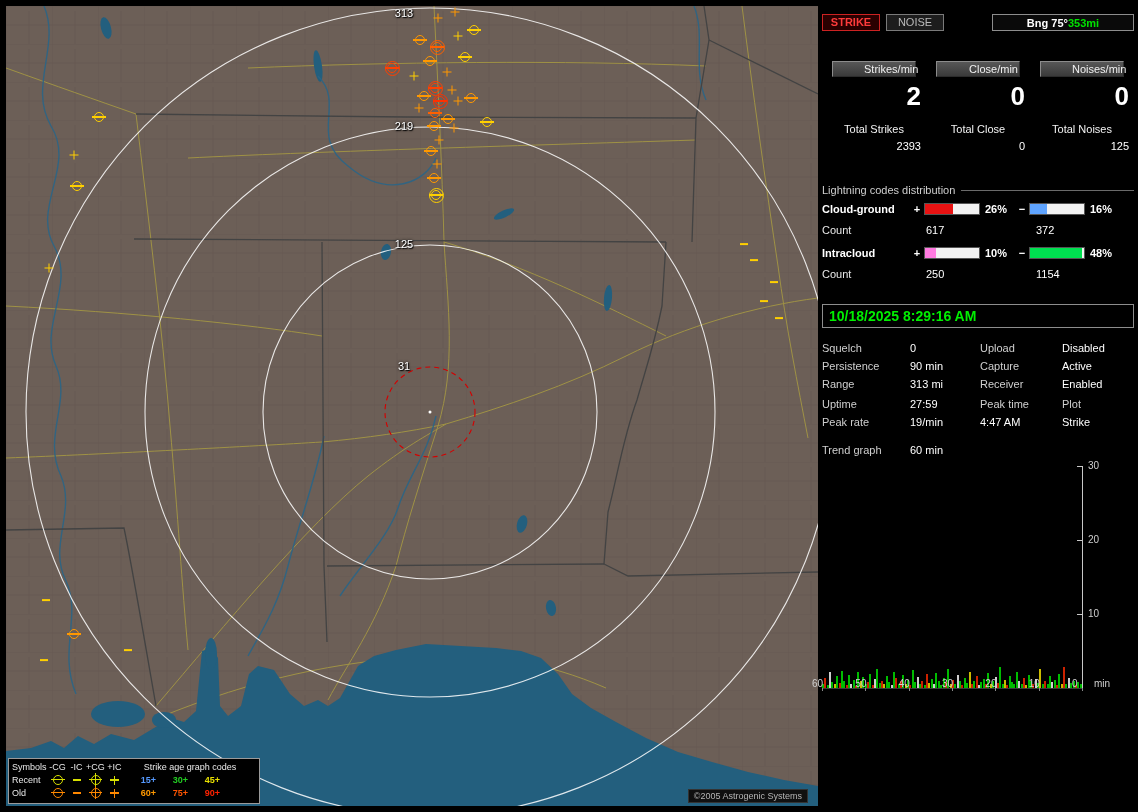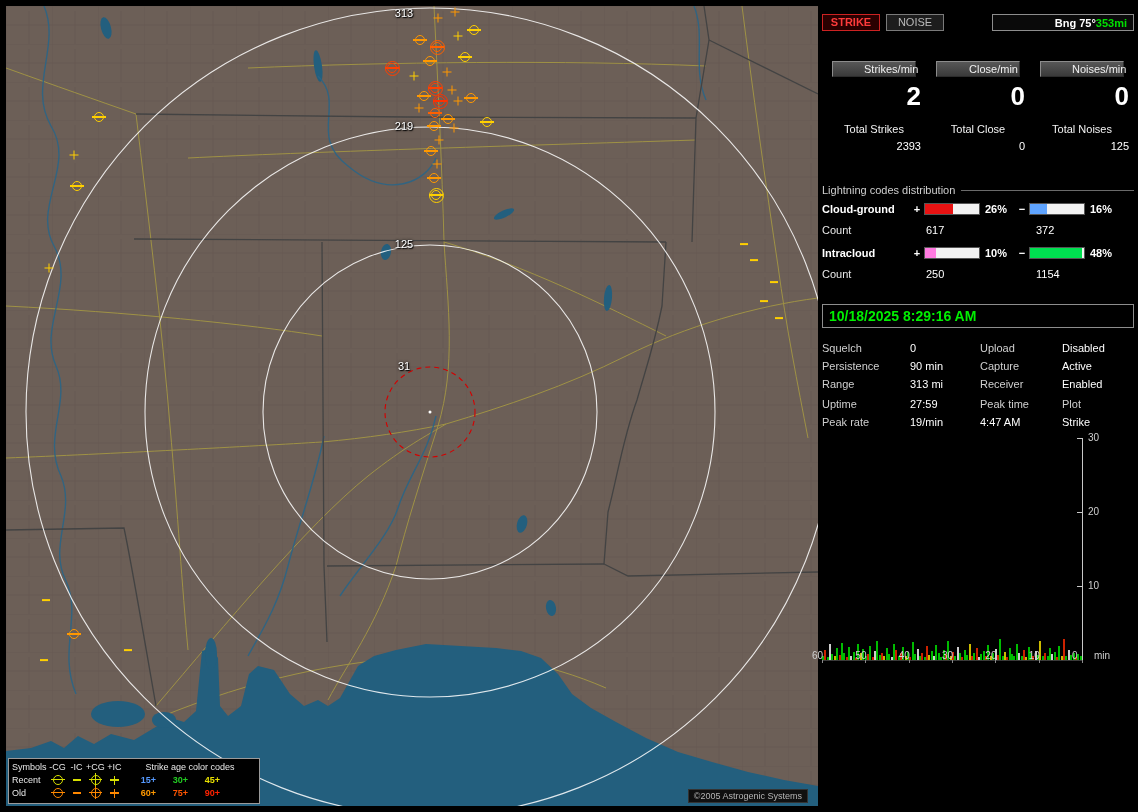--- a/index.html
+++ b/index.html
@@ -42,21 +42,21 @@
 
   
   #panel{position:absolute;left:822px;top:6px;width:312px;height:800px;background:#000;}
   .top-row{display:flex;align-items:center;margin-top:8px;gap:6px;}
   .btn{display:inline-block;text-align:center;box-sizing:border-box;}
   .strike-btn{width:58px;height:17px;line-height:15px;color:#ff3b3b;font-weight:bold;
               background:#2a0000;border:1px solid #cc2222;}
   .noise-btn{width:58px;height:17px;line-height:15px;color:#b9b9b9;
              background:#1d1d1d;border:1px solid #7a7a7a;}
   .bng-box{margin-left:auto;width:142px;height:17px;box-sizing:border-box;background:#0a0a0a;
-           border:1px solid #8d8d8d;display:flex;justify-content:flex-end;align-items:center;
+           border:1px solid #8d8d8d;display:flex;justify-content:center;align-items:center;
            padding:0 6px;font-weight:bold;color:#fff;}
   .green{color:#00e000;}
   .dim{color:#9a9a9a;}
 
   .counters{display:flex;margin-top:30px;}
   .ccol{width:104px;display:flex;flex-direction:column;align-items:center;}
   .cbtn{width:84px;height:16px;line-height:14px;color:#f0f0f0;background:linear-gradient(#575757,#3a3a3a);
         border:1px solid;border-color:#8c8c8c #2c2c2c #2c2c2c #8c8c8c;font-size:11px;padding-left:31px;}
   .big-num{width:94px;text-align:right;color:#fff;font-size:26px;font-weight:bold;margin-top:4px;height:30px;line-height:30px;}
   .tot-label{margin-top:12px;color:#f2f2f2;}
@@ -212,21 +212,21 @@
         <div class="strike s-m" style="left: 38px; top: 654px; color: rgb(255, 208, 0);"></div>
       </div>
 
     <div id="legend">
       <div class="lg-row lg-head">
         <span class="lg-c0">Symbols</span>
         <span class="lg-sym">-CG</span>
         <span class="lg-sym">-IC</span>
         <span class="lg-sym">+CG</span>
         <span class="lg-sym">+IC</span>
-        <span class="lg-age-title">Strike age color codes</span>
+        <span class="lg-age-title">Strike age graph codes</span>
       </div>
       <div id="legend-rows">
           <div class="lg-row">
             <span class="lg-c0">Recent</span>
             <span class="lg-sym"><i class="sym-inline s-c" style="color: rgb(216, 224, 0);"></i></span>
             <span class="lg-sym"><i class="sym-inline s-m" style="color: rgb(216, 224, 0);"></i></span>
             <span class="lg-sym"><i class="sym-inline s-P" style="color: rgb(216, 224, 0);"></i></span>
             <span class="lg-sym"><i class="sym-inline s-p" style="color: rgb(216, 224, 0);"></i></span>
             <span class="lg-age" style="color: rgb(85, 153, 255);">15+</span>
             <span class="lg-age" style="color: rgb(34, 204, 34);">30+</span>
@@ -350,20 +350,24 @@
       <span class="gval">27:59</span>
       <span class="glabel">Peak time</span>
       <span class="glabel">Plot</span>
 
       <span class="glabel">Peak rate</span>
       <span class="gval">19/min</span>
       <span class="gval">4:47 AM</span>
       <span class="gval">Strike</span>
     </div>
 
+    <div class="trend-label-row">
+      <span class="glabel">Trend graph</span>
+      <span class="gval">60 min</span>
+    </div>
 
     <div class="trend-wrap">
       <div id="trend-bars">
           <div class="tbar" style="height: 4px; left: 0px; background: rgb(0, 187, 0);"></div>
           <div class="tbar" style="height: 10px; left: 2.36364px; background: rgb(204, 34, 0);"></div>
           <div class="tbar" style="height: 3px; left: 4.72727px; background: rgb(0, 187, 0);"></div>
           <div class="tbar" style="height: 16px; left: 7.09091px; background: rgb(207, 207, 207);"></div>
           <div class="tbar" style="height: 6px; left: 9.45455px; background: rgb(0, 187, 0);"></div>
           <div class="tbar" style="height: 4px; left: 11.8182px; background: rgb(204, 187, 0);"></div>
           <div class="tbar" style="height: 12px; left: 14.1818px; background: rgb(0, 187, 0);"></div>

